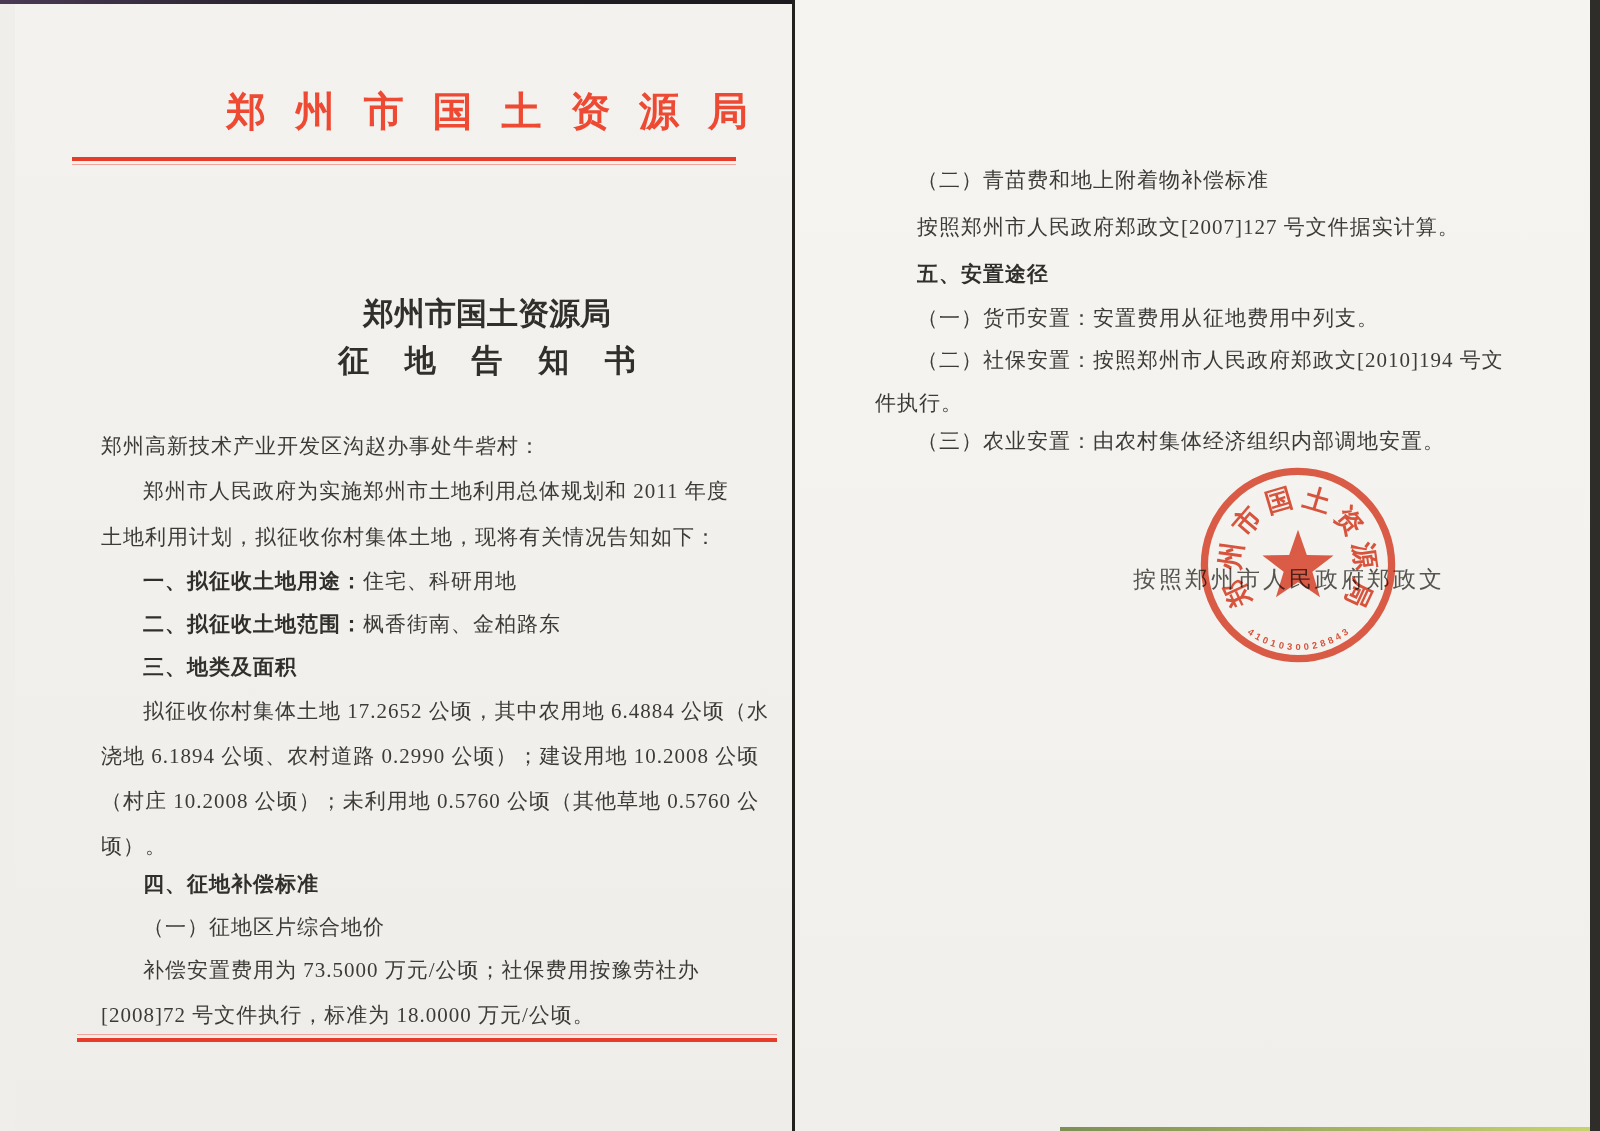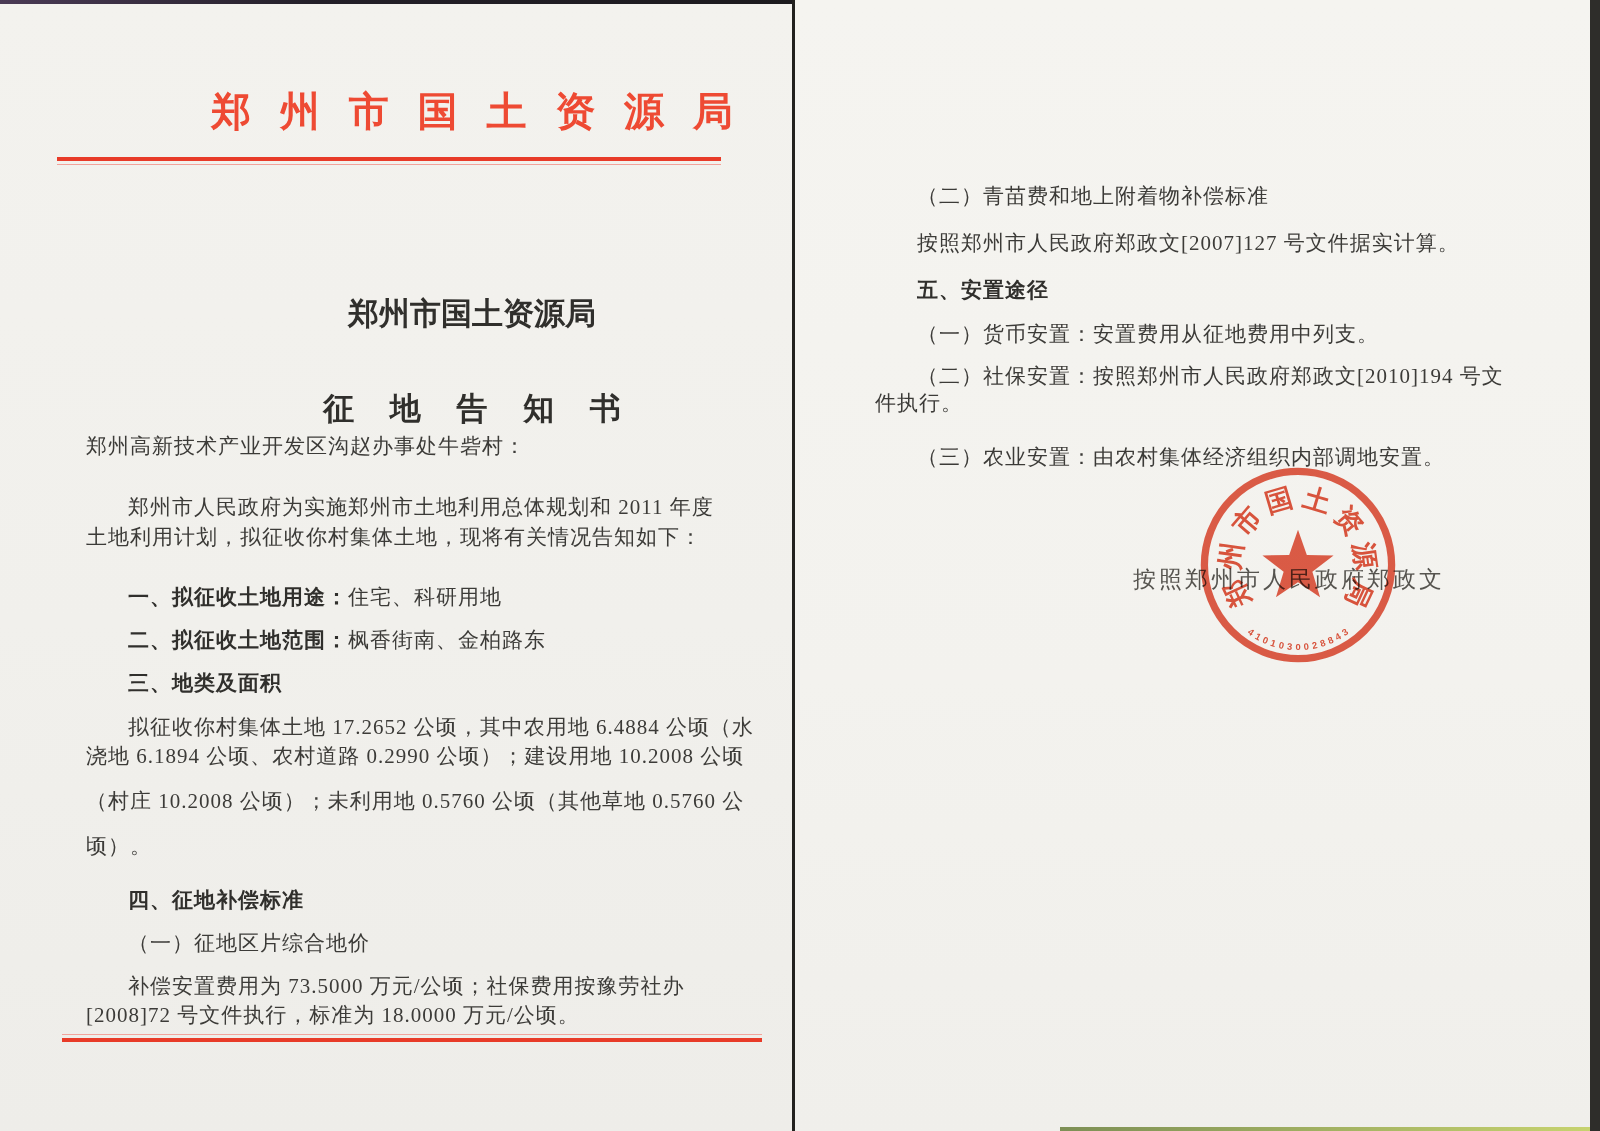--- a/index.html
+++ b/index.html
@@ -12,21 +12,21 @@
   }
   html,body{margin:0;padding:0;background:#555;}
   .canvas{
     position:relative;width:1600px;height:1131px;overflow:hidden;
     background:#efeeea;
     font-family:"Liberation Serif","DejaVu Serif",serif;
   }
   
   .page{position:absolute;top:0;height:1131px;}
   .page-left{
-    left:0;width:944px;
+    left:15px;width:944px;
     background:linear-gradient(180deg,#f3f2ee 0%,#f1f0ec 55%,#eeede9 100%);
   }
   .page-right{
     left:795px;width:795px;
     background:linear-gradient(180deg,#f5f4f0 0%,#f3f2ee 60%,#f0efeb 100%);
   }
   .top-edge{position:absolute;left:0;top:0;width:793px;height:4px;
     background:linear-gradient(90deg,#4a3a55,#231f28 40%,#1c1a1e);}
   .divider{position:absolute;left:792px;top:0;width:3px;height:1131px;background:#22211e;}
   .edge-right{position:absolute;left:1590px;top:0;width:10px;height:1131px;background:#2e2d2a;}
@@ -53,29 +53,28 @@
   .title1{
     position:absolute;top:293px;left:0;width:100%;text-align:center;
     font-size:31px;font-weight:bold;color:var(--ink-bold);white-space:nowrap;
     font-family:"Liberation Sans","DejaVu Sans",sans-serif;
   }
   .title2{
     position:absolute;top:340px;left:0;width:100%;text-align:center;
     font-size:31px;font-weight:bold;color:var(--ink-bold);white-space:nowrap;
     letter-spacing:1.15em;text-indent:1.15em;
     font-family:"Liberation Sans","DejaVu Sans",sans-serif;
-    margin-top:48px;
   }
   
   .ln{
     position:absolute;left:86px;
     font-size:21px;color:var(--ink);letter-spacing:1px;white-space:nowrap;
   }
   .page-right .ln{left:80px;}
-  .ind{padding-left:42px;margin-top:16px;}
+  .ind{padding-left:42px;}
   .bh{
     font-weight:bold;color:var(--ink-bold);
     font-family:Liberation Sans, sans-serif;
   }
   
   .date{
     position:absolute;left:338px;top:564px;
     font-size:23px;color:#56544f;letter-spacing:3px;white-space:nowrap;
   }
   .stamp{

